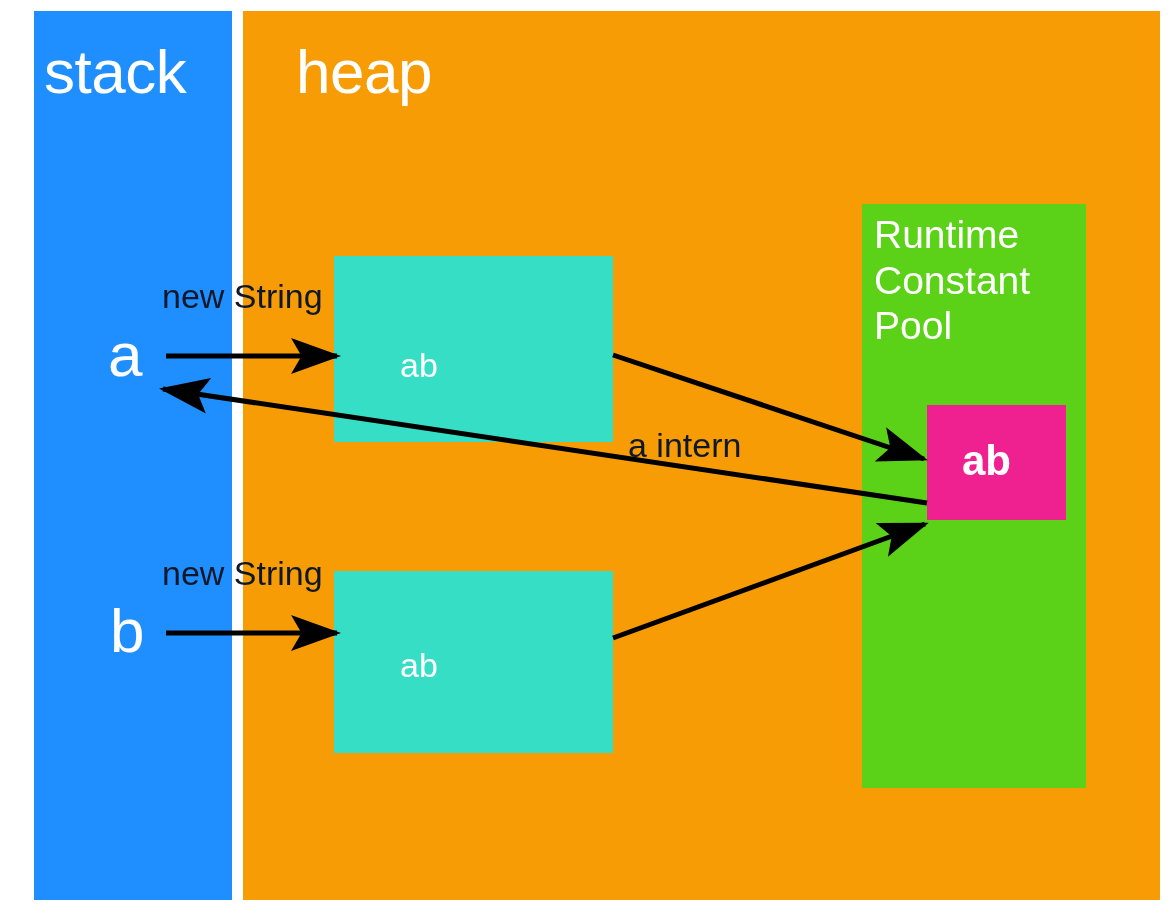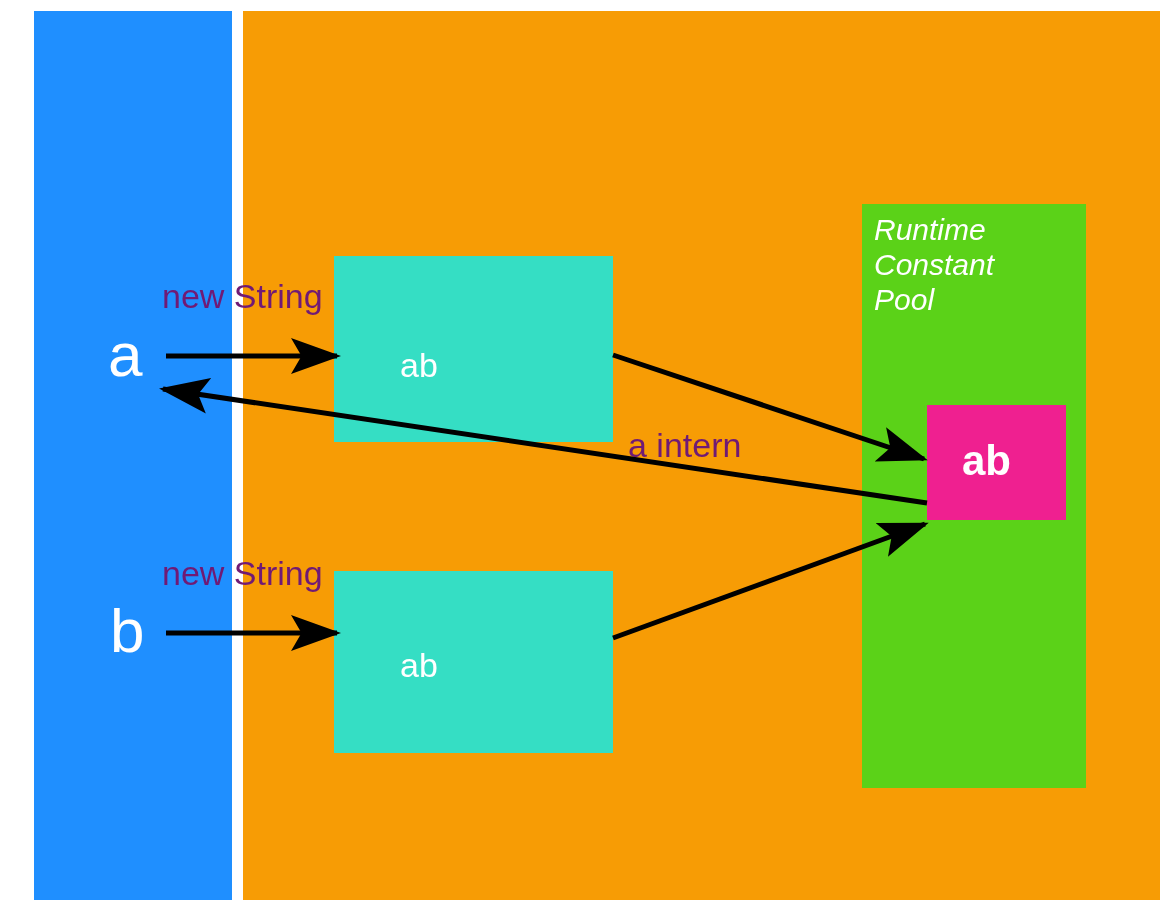--- a/index.html
+++ b/index.html
@@ -56,24 +56,23 @@
     width: 224px;
     height: 584px;
     background: #5bd218;
   }
   #rcp-label {
     position: absolute;
     left: 874px;
     top: 212px;
     width: 200px;
     color: #ffffff;
-    font-size: 30px;
+    font-size: 39px;
     line-height: 1.17;
     white-space: pre-line;
-    font-style: italic;
   }
   .heap-obj {
     position: absolute;
     background: #35dec4;
   }
   #heap-obj-a {
     left: 334px;
     top: 256px;
     width: 279px;
     height: 186px;
@@ -127,21 +126,21 @@
   #var-a {
     left: 108px;
     top: 324px;
   }
   #var-b {
     left: 110px;
     top: 600px;
   }
   .edge-label {
     position: absolute;
-    color: #701a75;
+    color: #0f172a;
     font-size: 34px;
     line-height: 1;
     white-space: nowrap;
   }
   #label-new-string-a {
     left: 162px;
     top: 279px;
   }
   #label-new-string-b {
     left: 162px;
@@ -161,20 +160,22 @@
   }
 </style>
 </head>
 <body>
 
 <div id="canvas">
 
   <div class="region" id="stack-region"></div>
   <div class="region" id="heap-region"></div>
 
+  <div class="region-title" id="stack-title">stack</div>
+  <div class="region-title" id="heap-title">heap</div>
 
   <div id="rcp-box" class="region"></div>
   <div id="rcp-label">Runtime
 Constant
 Pool</div>
 
   <div class="heap-obj" id="heap-obj-a"></div>
   <div class="heap-obj-label" id="heap-obj-a-label">ab</div>
 
   <div class="heap-obj" id="heap-obj-b"></div>

